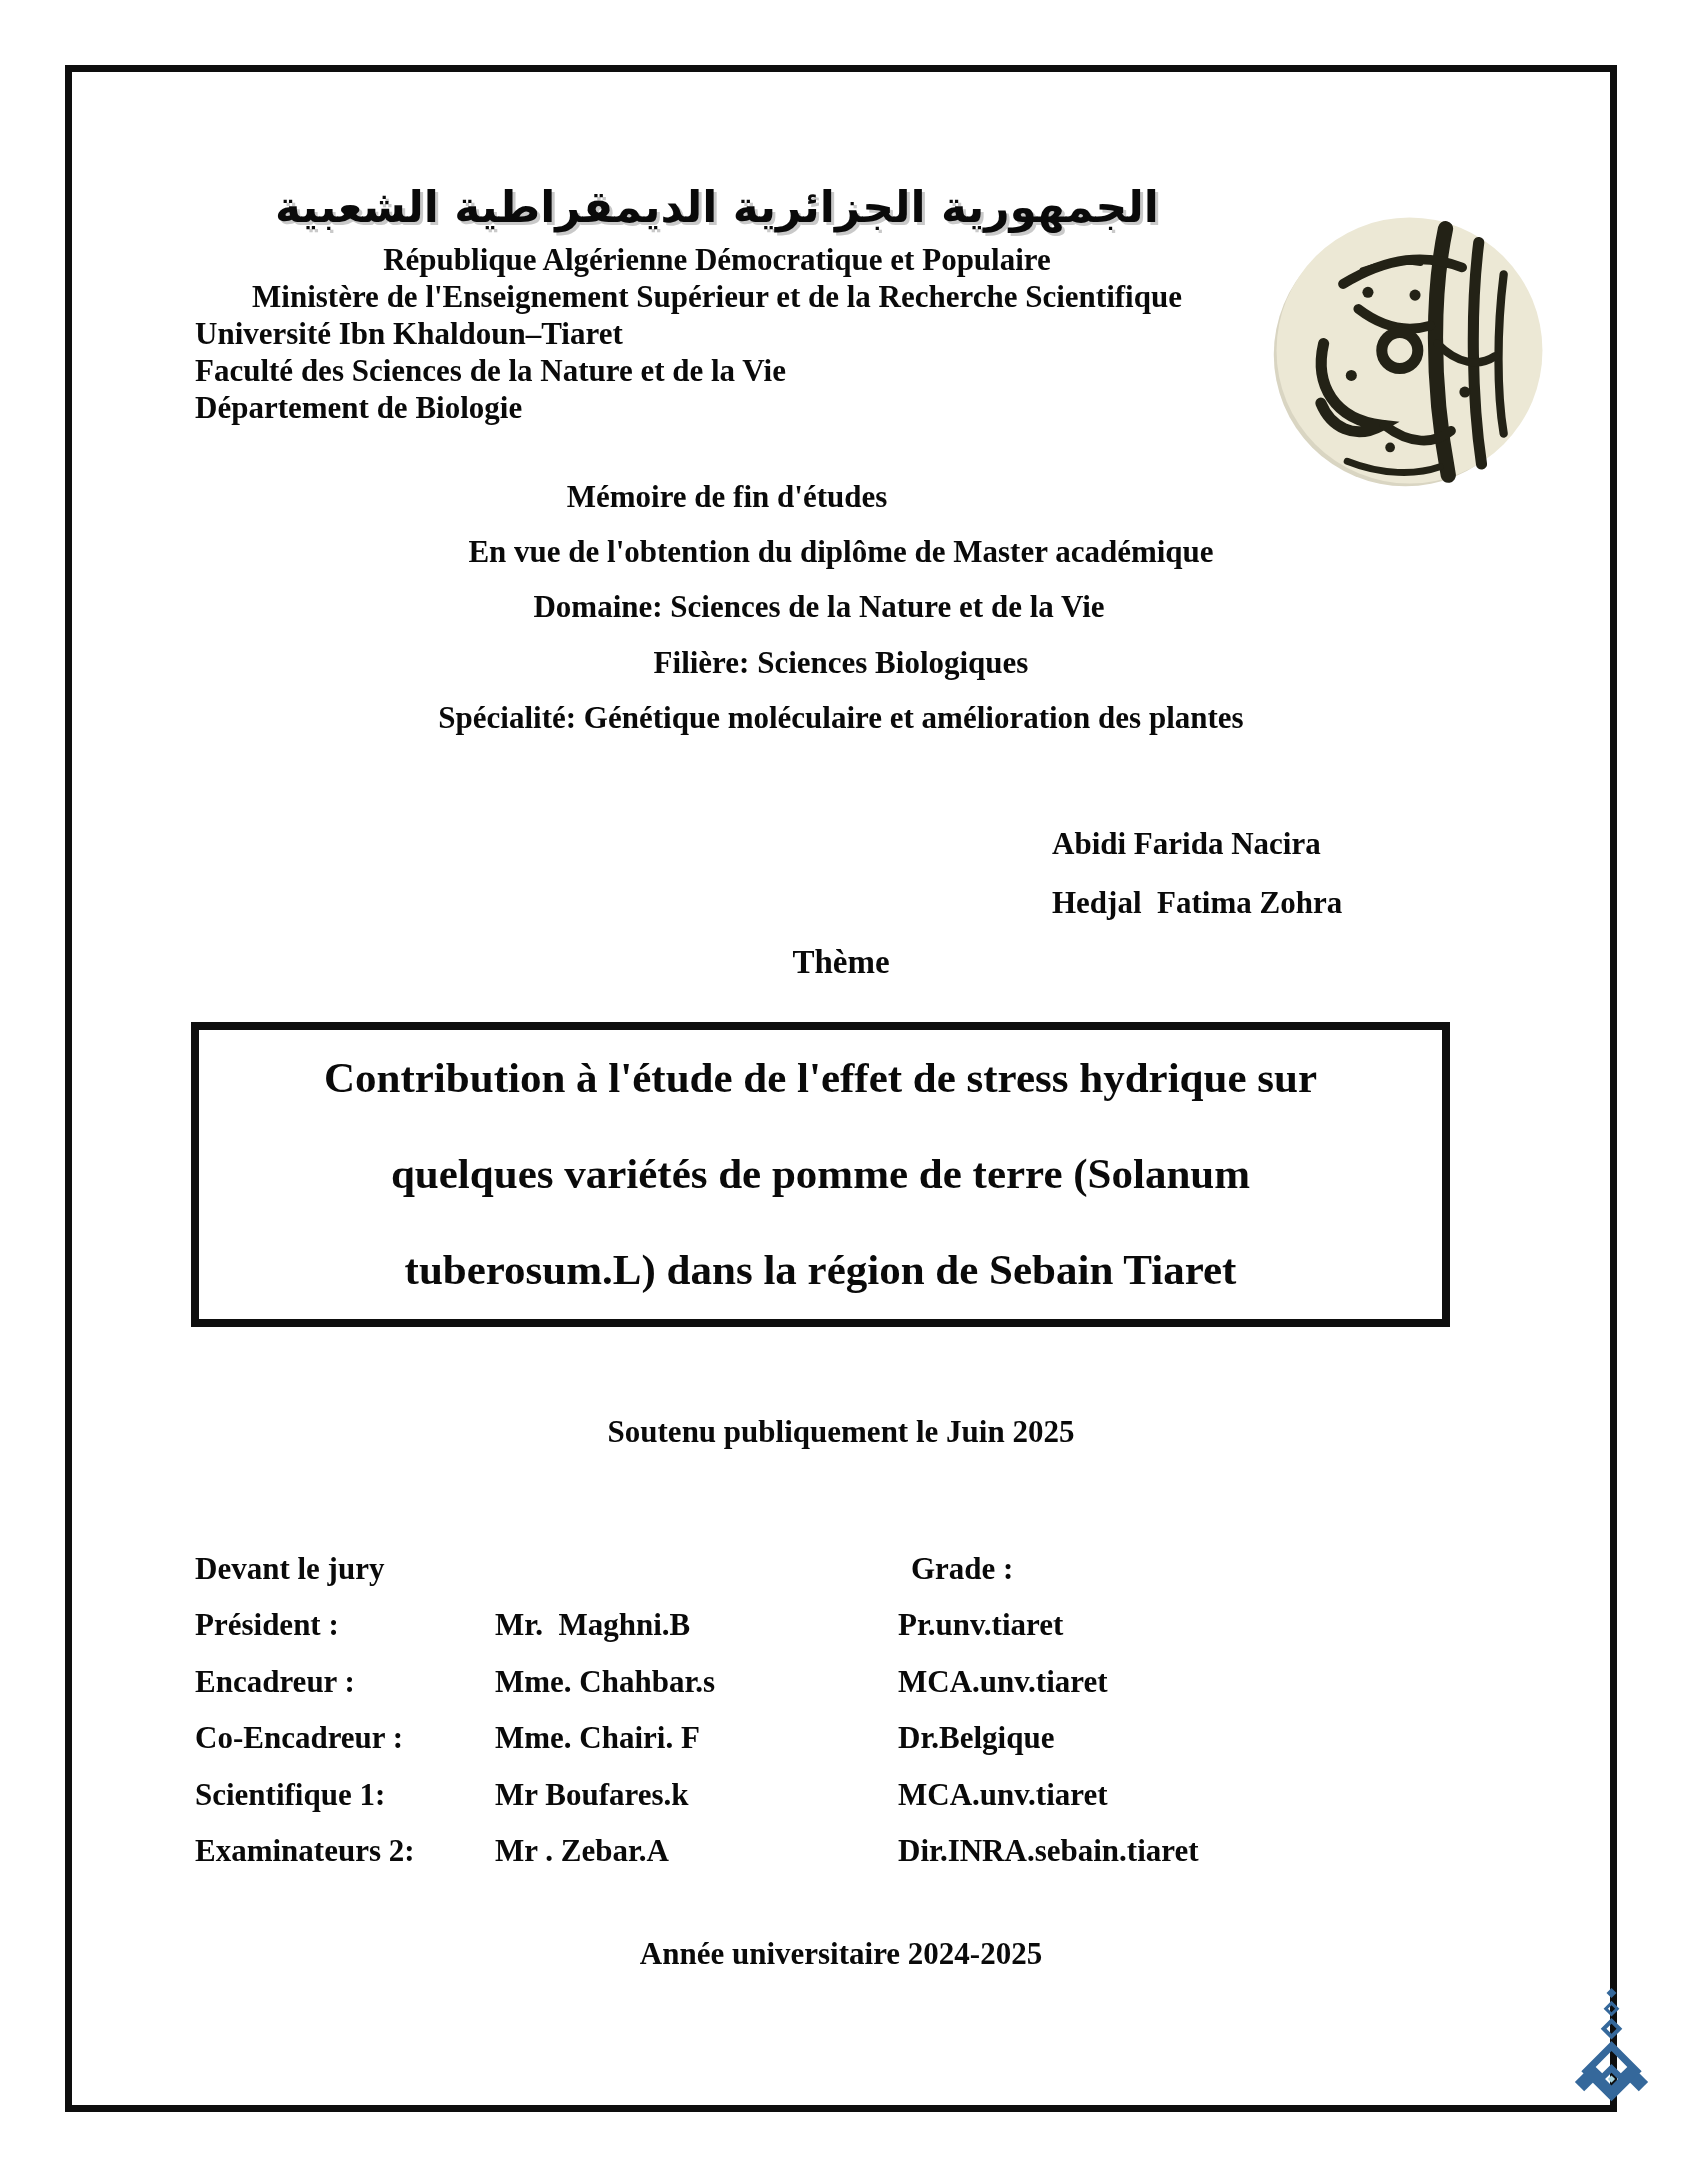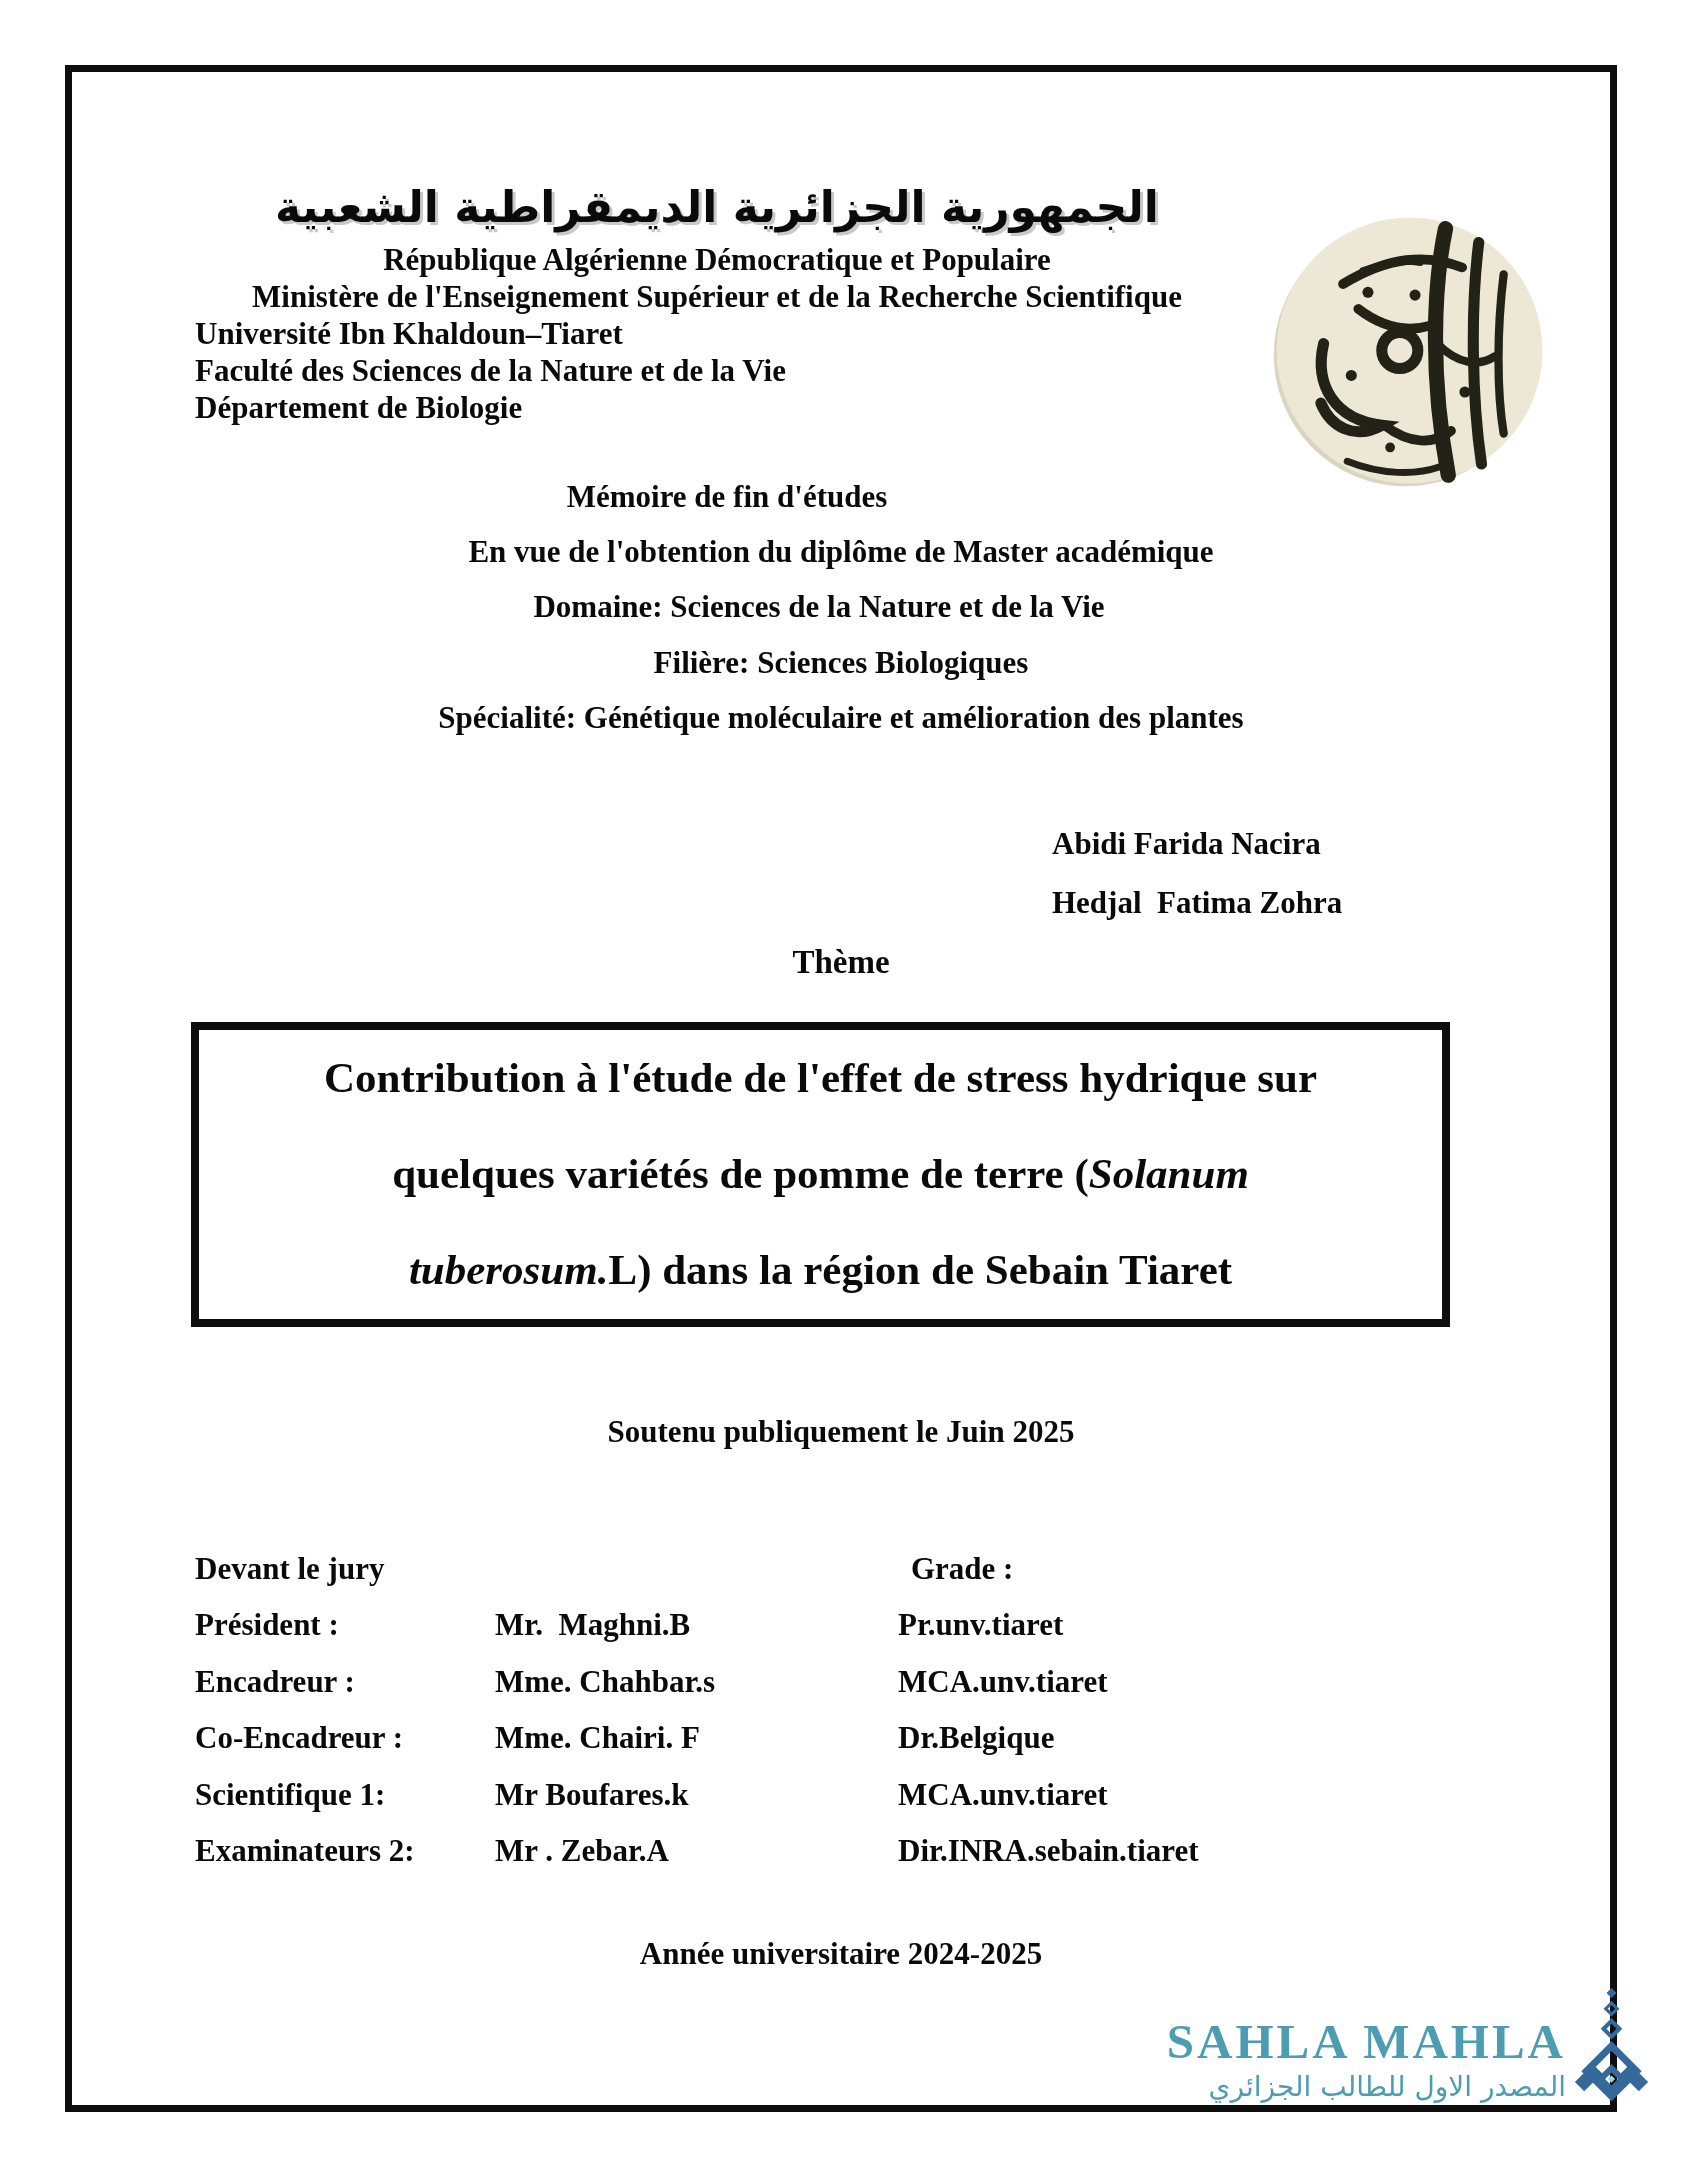--- a/index.html
+++ b/index.html
@@ -39,21 +39,21 @@
   .shift-memoire{transform:translateX(-114px);}
   .shift-domaine{transform:translateX(-22px);}
   .author-name{position:absolute;left:1052px;font-size:31px;line-height:37px;}
   
   .title-box{
     position:absolute;left:191px;top:1022px;width:1259px;height:305px;
     border:8px solid #0e0e0e;box-sizing:border-box;
     text-align:center;
   }
   .title-line{font-size:43px;line-height:96px;white-space:nowrap;}
-  .it{font-style:italic;text-align:center;}
+  .it{text-align:center;}
   
   .jury{position:absolute;left:195px;top:1550px;width:1287px;font-size:31px;}
   .jury-row{position:absolute;left:0;width:1287px;height:37px;line-height:37px;}
   .col-role{position:absolute;left:0;}
   .col-name{position:absolute;left:300px;}
   .col-grade{position:absolute;left:703px;}
   .col-grade-header{position:absolute;left:704px;margin-left:12px;}
   
   .brand-block{position:absolute;left:1089px;top:2016px;width:477px;text-align:right;}
   .brand-name{
@@ -158,24 +158,20 @@
     </div>
     <div class="jury-row" style="top:282px">
       <span class="col-role line">Examinateurs 2:</span>
       <span class="col-name line">Mr . Zebar.A</span>
       <span class="col-grade line">Dir.INRA.sebain.tiaret</span>
     </div>
   </div>
 
   <div class="mid-line line" style="top:1935px">Année universitaire 2024-2025</div>
 
-  <div class="brand-block">
-    <div class="brand-name line" style="color:#4d9db2">SAHLA MAHLA</div>
-    <div class="brand-tagline line" style="color:#4d9db2">المصدر الاول للطالب الجزائري</div>
-  </div>
   <div class="brand-icon">
     <svg viewBox="0 0 110 170" width="79" height="123" aria-hidden="true">
       <g fill="#35689b">
         <path d="M55 2 l7 7 -7 7 -7 -7 z"></path>
         <path fill-rule="evenodd" d="M55 20 l11 11 -11 11 -11 -11 z M55 26 l5 5 -5 5 -5 -5 z"></path>
         <path fill-rule="evenodd" d="M55 44 l15 15 -15 15 -15 -15 z M55 52 l7 7 -7 7 -7 -7 z"></path>
         <path fill-rule="evenodd" d="M55 76 l42 42 -42 42 -42 -42 z
                  M55 90 l-22 22 9 9 13 -13 13 13 9 -9 z
                  M55 120 l9 9 -9 9 -9 -9 z"></path>
         <path d="M17 120 l13 13 -13 13 -13 -13 z"></path>

